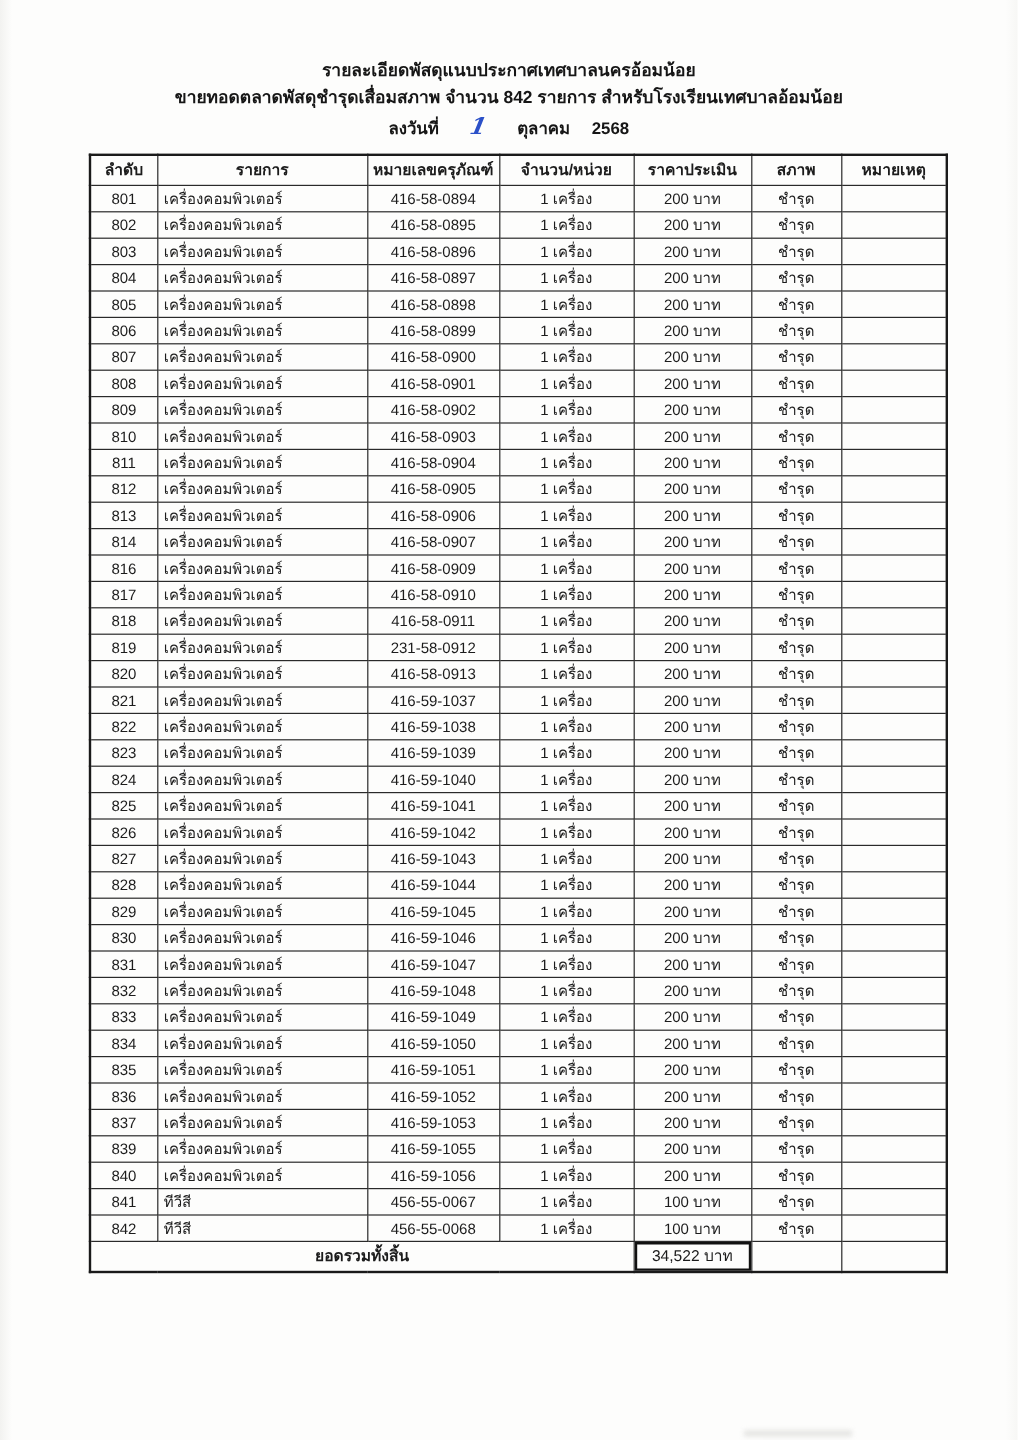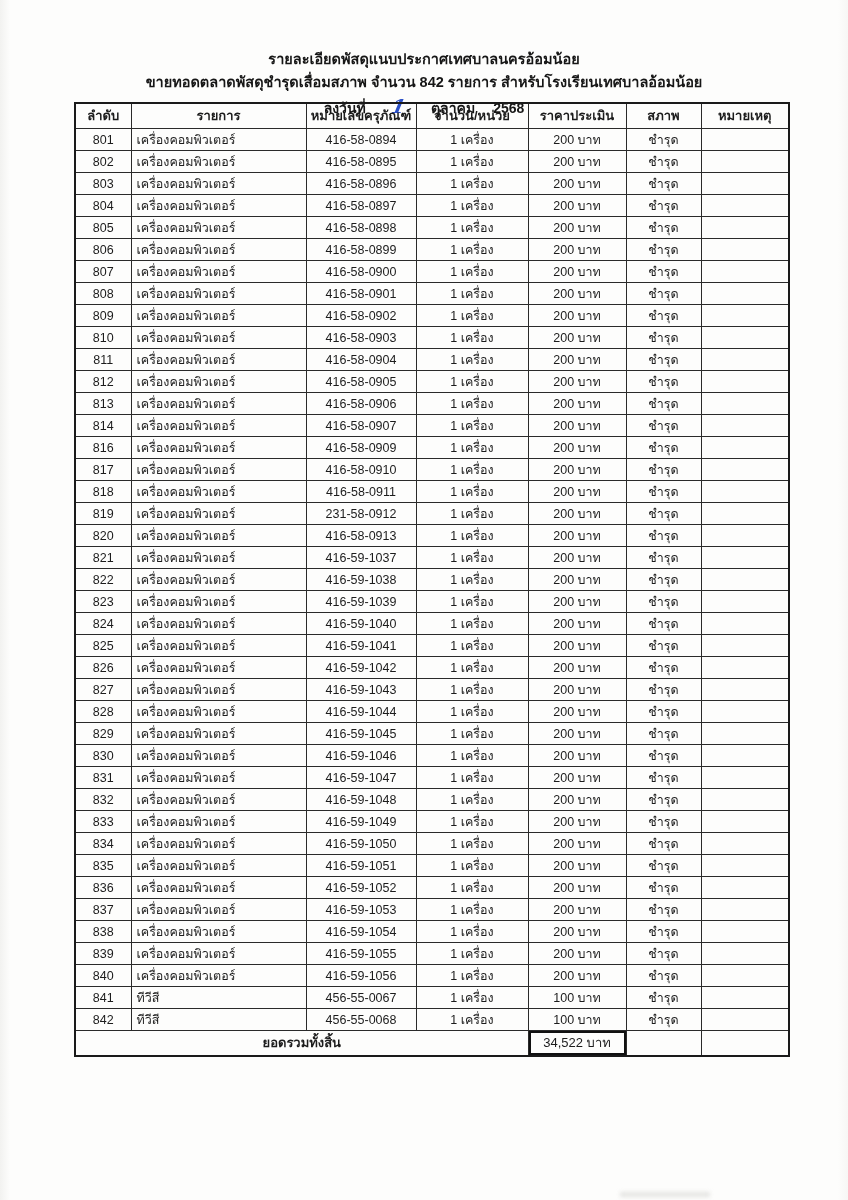--- a/index.html
+++ b/index.html
@@ -42,21 +42,21 @@
     font-style: italic;
     font-weight: bold;
     font-size: 19px;
     font-family: "DejaVu Serif", serif;
     display: inline-block;
     transform: skewX(-12deg);
   }
   table.asset-table {
     position: absolute;
     left: 74px;
-    top: 102px;
+    top: 128px;
     width: 714px;
     border-collapse: collapse;
     table-layout: fixed;
     border: 2px solid #1a1a1a;
   }
   table.asset-table th, table.asset-table td {
     border: 1px solid #2a2a2a;
     padding: 0 2px;
     text-align: center;
     vertical-align: middle;
@@ -452,29 +452,20 @@
         <tr>
           <td>837</td>
           <td class="cell-item">เครื่องคอมพิวเตอร์</td>
           <td>416-59-1053</td>
           <td>1 เครื่อง</td>
           <td>200 บาท</td>
           <td>ชำรุด</td>
           <td></td>
         </tr>
         <tr>
-          <td>838</td>
-          <td class="cell-item">เครื่องคอมพิวเตอร์</td>
-          <td>416-59-1054</td>
-          <td>1 เครื่อง</td>
-          <td>200 บาท</td>
-          <td>ชำรุด</td>
-          <td></td>
-        </tr>
-        <tr>
           <td>839</td>
           <td class="cell-item">เครื่องคอมพิวเตอร์</td>
           <td>416-59-1055</td>
           <td>1 เครื่อง</td>
           <td>200 บาท</td>
           <td>ชำรุด</td>
           <td></td>
         </tr>
         <tr>
           <td>840</td>

